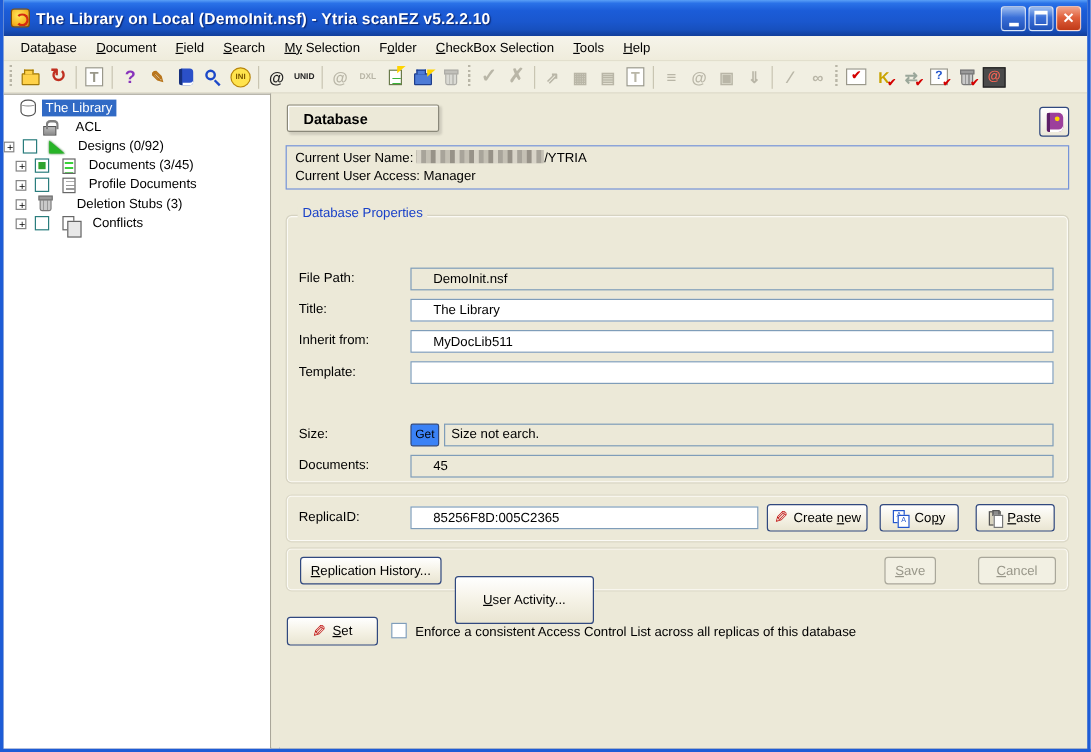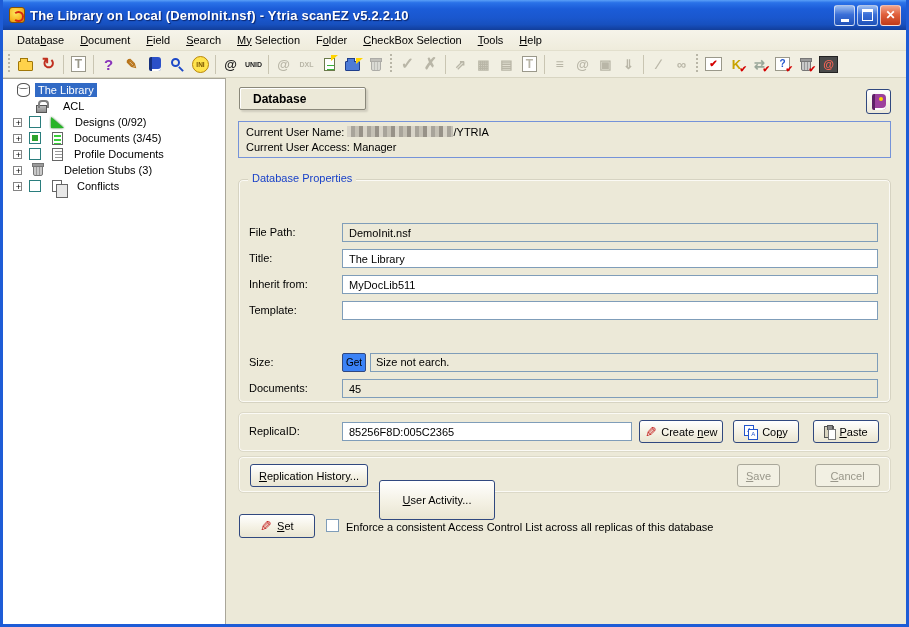--- a/index.html
+++ b/index.html
@@ -94,21 +94,21 @@
     background:linear-gradient(180deg,#fff,#ECE8D8); display:flex; align-items:center; justify-content:center; }
   .hbook { width:14px; height:16px; background:#9C3F9C; border-left:3px solid #5E1F66; border-radius:2px 4px 4px 2px;
     box-shadow:inset 0 -2px 0 #fff; position:relative; }
   .hbook::after { content:""; position:absolute; right:3px; top:3px; width:4px; height:4px; background:#FFD700; border-radius:50%; }
   .infobox { position:absolute; left:5px; right:15px; top:43px; height:37px; border:1px solid #7593D9; padding:3px 7px; font-size:11px; line-height:15px; }
   .fieldsetbox { position:absolute; left:5px; right:15px; top:101px; height:224px; border:1px solid #D6D3C2; border-radius:5px; box-shadow:inset 0 0 0 1px #FBFAF5; }
   .legend { position:absolute; left:9px; top:-8px; background:#ECE9D8; padding:0 4px; color:#1941C8; font-size:11px; }
   .frow { position:absolute; left:0; right:0; height:19px; }
   .flabel { position:absolute; left:10px; top:3px; font-size:11px; color:#000; }
   .fld { position:absolute; left:103px; right:12px; top:0; height:19px; border:1px solid #7F9DB9; background:#fff;
-    font-family:"Liberation Sans",sans-serif; font-size:11px; padding:1px 6px; color:#000; }
+    font-family:"Liberation Sans",sans-serif; font-size:11px; padding:1px 18px; color:#000; }
   .fld.ro { background:#ECE9D8; }
   .fakefld { position:absolute; top:0; height:19px; border:1px solid #7F9DB9; background:#ECE9D8; font-size:11px; padding:2px 5px; }
   .getbtn { position:absolute; left:103px; top:0; width:24px; height:19px; border:1px solid #30487F; border-radius:2px;
     background:#3b82f6; font-size:10px; font-family:"Liberation Sans",sans-serif; padding:0; }
   .groupline { position:absolute; left:5px; right:15px; border:1px solid #DCD9C8; border-radius:5px; box-shadow:inset 0 0 0 1px #FBFAF5; }
   .xbtn { display:flex; align-items:center; justify-content:center; gap:5px; position:absolute;
     background:linear-gradient(180deg,#FFFFFF,#F4F1E4 55%,#E9E5D2); border:1px solid #30487F; border-radius:3px;
     font-family:"Liberation Sans",sans-serif; font-size:11px; color:#000; }
   .xbtn.dis { border-color:#A9A79A; color:#99978A; background:#F2F0E3; }
   .bic { display:inline-block; line-height:1; }
@@ -271,21 +271,21 @@
   <div class="content">
     <div class="treepanel">
       <div class="trow" style="margin-left:14px">
         <span class="t-db"></span>
         <span class="tlabel selected" style="margin-left:5px">The Library</span>
       </div>
       <div class="trow" style="margin-left:33px">
         <span class="t-lock"></span>
         <span class="tlabel" style="margin-left:13px">ACL</span>
       </div>
-      <div class="trow" style="margin-left:10px">
+      <div class="trow" style="">
         <span class="t-plus"></span>
         <span class="t-check" style="margin-left:7px"></span>
         <span class="t-design" style="margin-left:10px"></span>
         <span class="tlabel" style="margin-left:8px">Designs  (0/92)</span>
       </div>
       <div class="trow" style="margin-left:10px">
         <span class="t-plus"></span>
         <span class="t-check partial" style="margin-left:7px"></span>
         <span class="t-doc" style="margin-left:11px"></span>
         <span class="tlabel" style="margin-left:8px">Documents  (3/45)</span>

